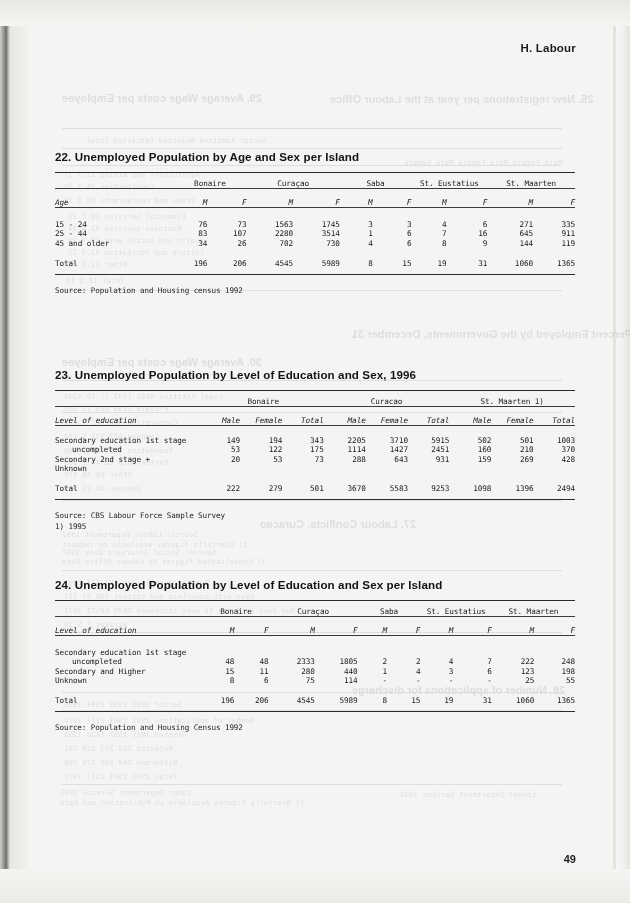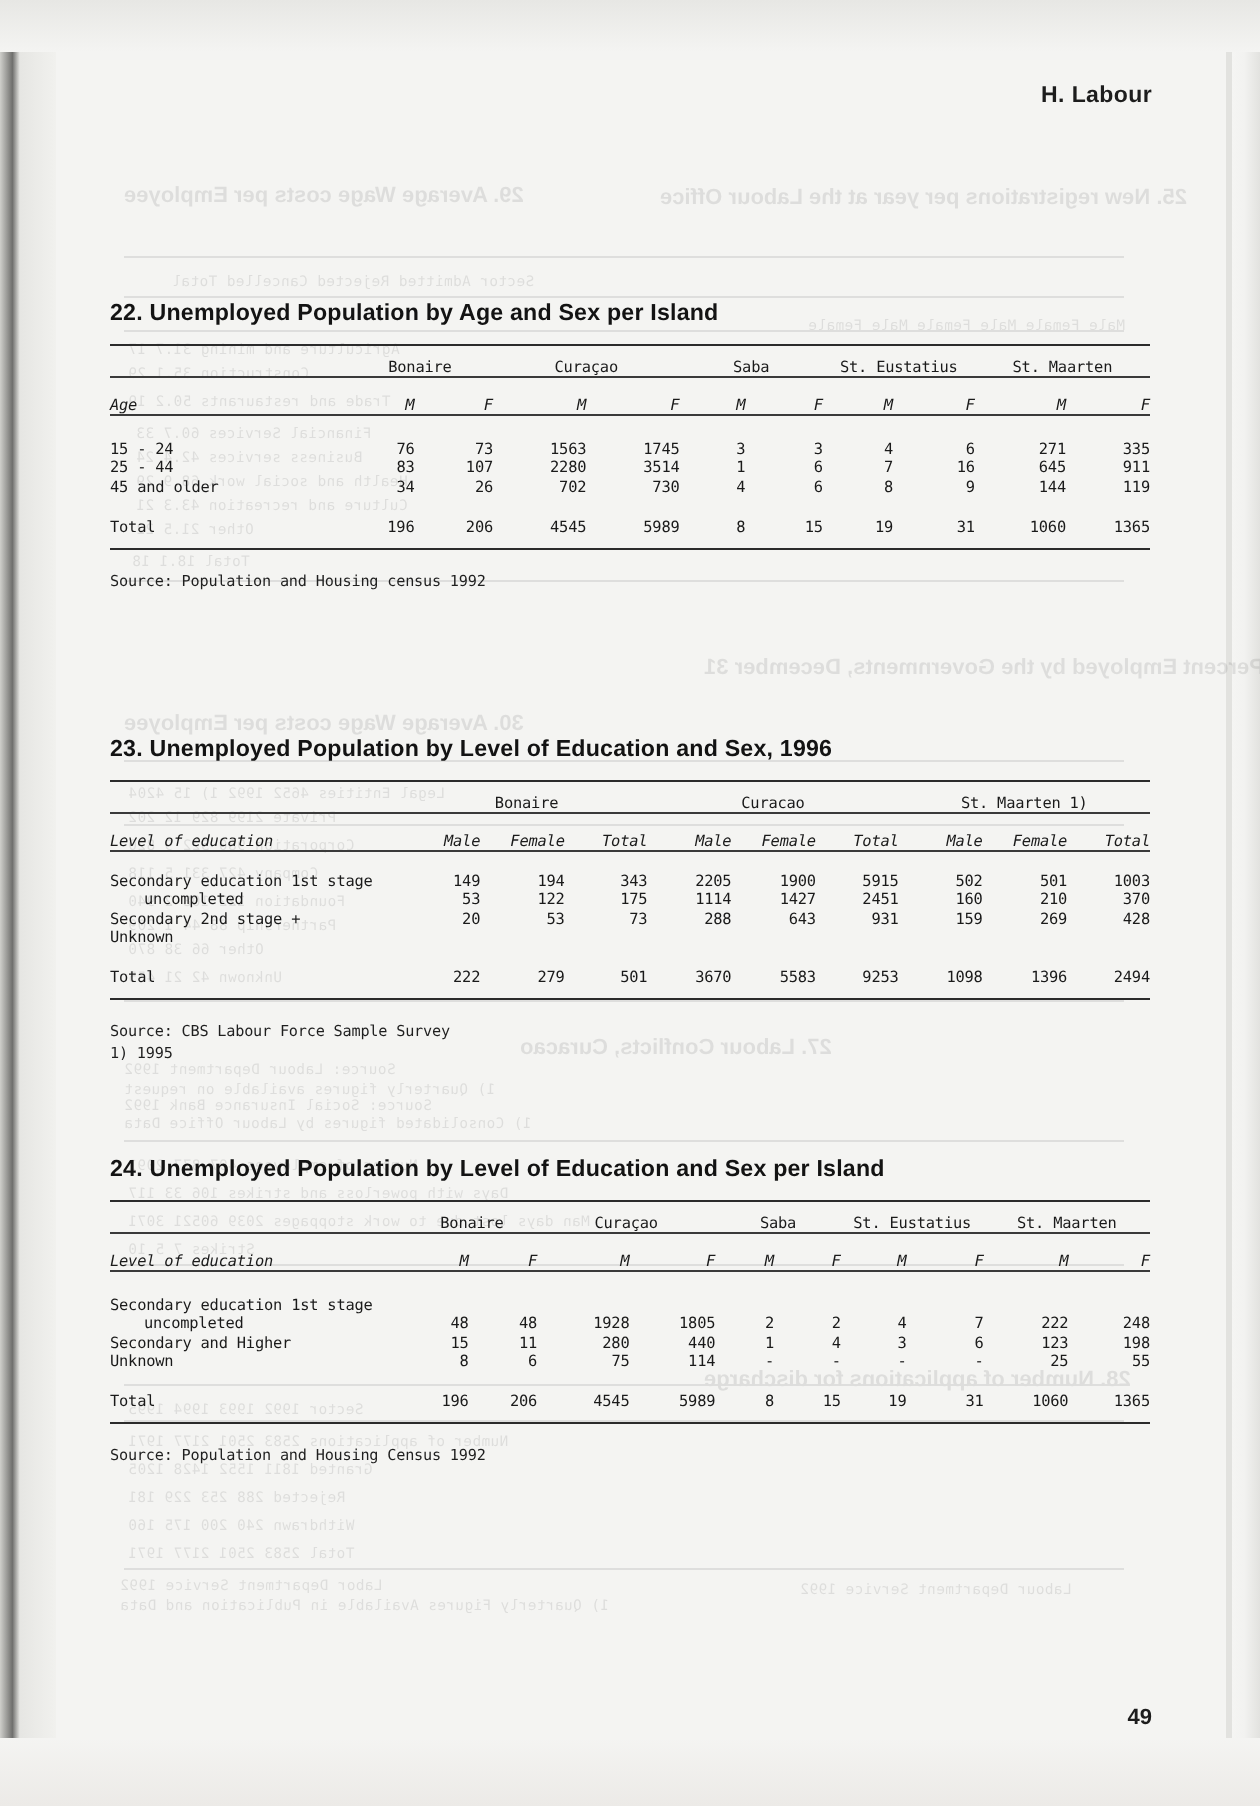--- a/index.html
+++ b/index.html
@@ -384,21 +384,21 @@
         </tr>
         <tr class="rule-thin r-gap2">
               <td colspan="10"></td>
             </tr>
         <tr class="r-data">
           <td class="lbl">Secondary education 1st stage</td>
           <td class="num">149</td>
           <td class="num">194</td>
           <td class="num">343</td>
           <td class="num">2205</td>
-          <td class="num">1900</td>
+          <td class="num">3710</td>
           <td class="num">5915</td>
           <td class="num">502</td>
           <td class="num">501</td>
           <td class="num">1003</td>
         </tr>
         <tr class="r-data">
           <td class="lbl indent">uncompleted</td>
           <td class="num">53</td>
           <td class="num">122</td>
           <td class="num">175</td>
@@ -512,21 +512,21 @@
           <td class="num"></td>
           <td class="num"></td>
           <td class="num"></td>
           <td class="num"></td>
           <td class="num"></td>
         </tr>
         <tr class="r-data">
           <td class="lbl indent">uncompleted</td>
           <td class="num">48</td>
           <td class="num">48</td>
-          <td class="num">1928</td>
+          <td class="num">2333</td>
           <td class="num">1805</td>
           <td class="num">2</td>
           <td class="num">2</td>
           <td class="num">4</td>
           <td class="num">7</td>
           <td class="num">222</td>
           <td class="num">248</td>
         </tr>
         <tr class="r-data">
           <td class="lbl">Secondary and Higher</td>

